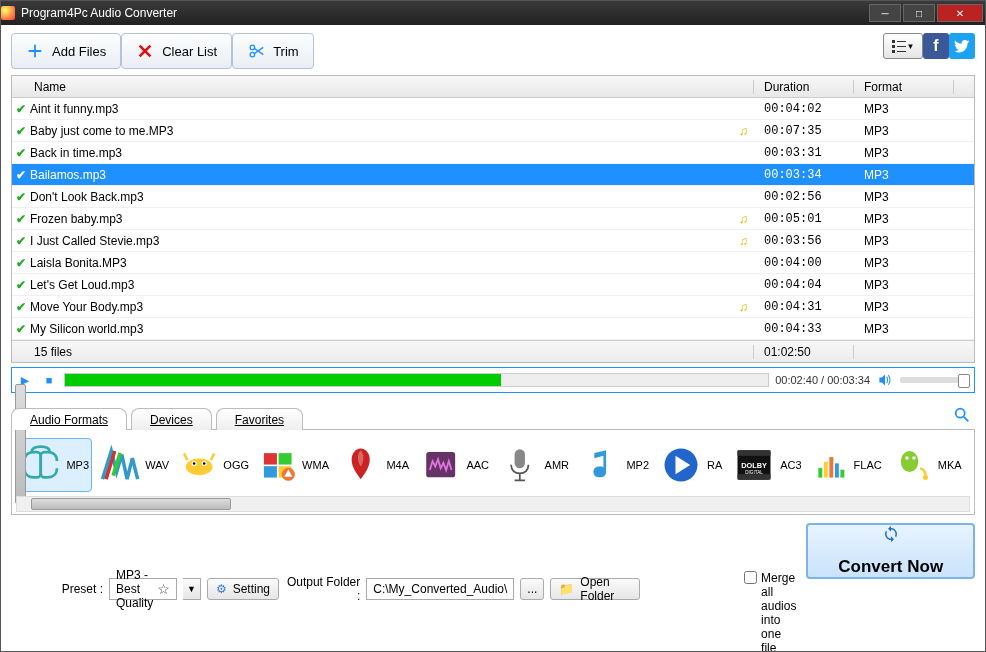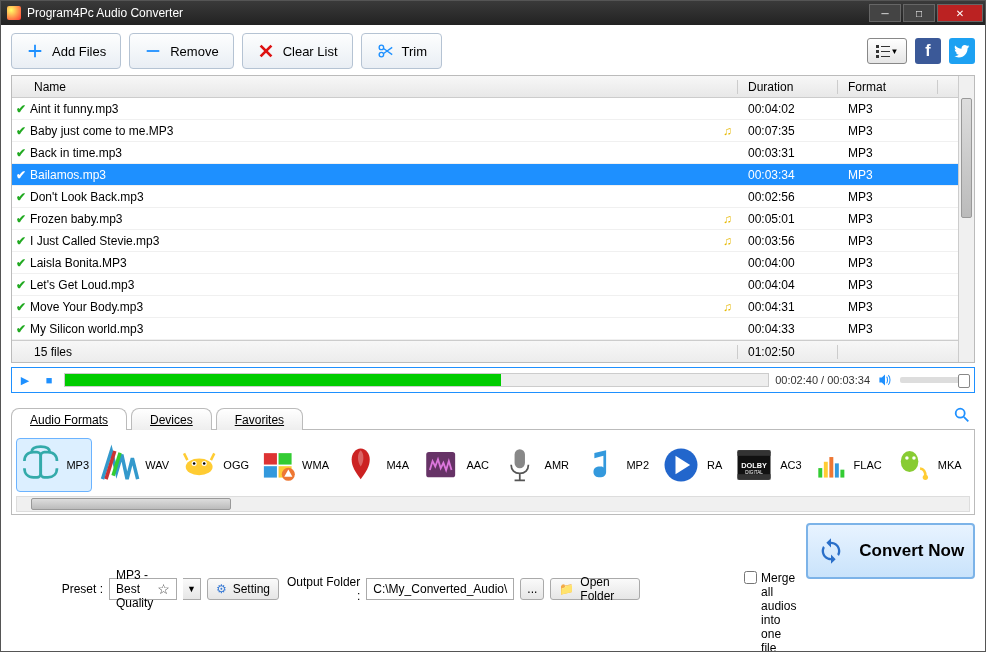--- a/index.html
+++ b/index.html
@@ -1,42 +1,42 @@
 <!DOCTYPE html>
 <html><head>
 <meta charset="utf-8">
 <style>
 * { box-sizing: border-box; margin: 0; padding: 0; font-family: "Segoe UI", Tahoma, sans-serif; }
 body { background: #fff; width: 986px; height: 652px; overflow: hidden; border: 1px solid #555; }
-.titlebar { height: 24px; background: linear-gradient(#3a3a3a,#222); display: flex; align-items: center; color: #fff; font-size: 12px; padding-left: 6px; }
+.titlebar { height: 24px; background: linear-gradient(#3a3a3a,#222); display: flex; align-items: center; color: #fff; font-size: 12px; }
 .titlebar .app-icon { width:14px; height:14px; background: radial-gradient(circle at 30% 30%, #ff6, #f33); border-radius:2px; margin-right:6px; }
 .titlebar .spacer { flex:1; }
 .win-btn { width:32px; height:18px; margin-right:2px; background:#444; border:1px solid #666; display:flex; align-items:center; justify-content:center; font-size:10px; color:#fff; cursor:pointer; }
 .win-btn.close{ background:#b22; width:46px; }
 
-.toolbar { display:flex; gap:8px; padding:8px 10px 6px; align-items:center; }
+.toolbar { display:flex; gap:0; padding:8px 10px 6px; }
 .tb-btn { height:36px; padding:0 14px; border:1px solid #b5c3d3; border-radius:4px; background:linear-gradient(#fdfefe,#e9eef4); display:flex; align-items:center; gap:8px; font-size:13px; cursor:pointer; }
 .tb-btn svg { width:18px; height:18px; }
 .toolbar .spacer{flex:1;}
 .view-btn{ width:40px; height:26px; border:1px solid #888; border-radius:3px; background:linear-gradient(#fff,#e5e5e5); display:flex;align-items:center;justify-content:center;cursor:pointer;gap:1px;}
 .social{ width:26px;height:26px;display:flex;align-items:center;justify-content:center;color:#fff;font-weight:bold;font-size:16px;border-radius:3px;cursor:pointer;}
 .fb{background:#3b5998;} .tw{background:#1da1f2;}
 
-.grid-wrap{ margin:0 10px; border:1px solid #bbb; display:flex; }
+.grid-wrap{ margin:0 10px; border:1px solid #bbb; display:flex;flex-direction:column; }
 .grid-main{ flex:1; }
 .grid-head{ display:flex; background:linear-gradient(#f7f7f7,#e8e8e8); border-bottom:1px solid #ccc; height:22px; font-size:12px; align-items:center;}
 .col-name{ flex:1; padding-left:22px; border-right:1px solid #ccc;}
 .col-dur{ width:100px; padding-left:10px; border-right:1px solid #ccc;}
 .col-fmt{ width:100px; padding-left:10px; border-right:1px solid #ccc;}
 .col-end{ width:20px; }
 .rows{ max-height:242px; overflow:hidden; }
 .row{ display:flex; height:22px; align-items:center; font-size:12px; border-bottom:1px solid #f0f0f0; cursor:pointer;}
 .row .check{ width:18px; display:flex; justify-content:center; color:#2a2; font-weight:bold; font-size:12px;}
 .row .name{ flex:1; display:flex; align-items:center; gap:4px;}
-.row .dur{ width:100px; padding-left:10px;}
+.row .dur{ width:100px; padding-left:10px;font-family:Liberation Mono, monospace;}
 .row .fmt{ width:100px; padding-left:10px;}
 .row .end{ width:20px; }
 .row.sel{ background:#1e90ff; color:#fff; }
 .row.sel .check{ color:#fff; }
 .music-note{ color:#e6b800; font-size:12px; margin-left:auto; margin-right:6px;}
 .summary{ display:flex; height:22px; background:linear-gradient(#f7f7f7,#ececec); border-top:1px solid #ccc; font-size:12px; align-items:center;}
 .scroll-v{ width:16px; background:#f0f0f0; border-left:1px solid #ccc; position:relative;}
 .scroll-thumb{ position:absolute; top:22px; left:2px; right:2px; height:120px; background:linear-gradient(#ddd,#bbb); border:1px solid #999; border-radius:2px;}
 
 .player{ margin:4px 10px 0; height:26px; border:1px solid #1e90ff; display:flex; align-items:center; gap:6px; padding:0 4px; font-size:11px;}
@@ -63,21 +63,21 @@
 .hscroll .thumb{ position:absolute; left:14px; top:1px; bottom:1px; width:200px; background:linear-gradient(#ddd,#bbb); border:1px solid #999; border-radius:2px;}
 
 .bottom{ margin:8px 10px 6px; display:flex; gap:10px;}
 .settings{ flex:1; display:flex; flex-direction:row; gap:6px; font-size:12px;}
 .srow{ display:flex; align-items:center; gap:6px;}
 .srow label{ width:92px; text-align:right;}
 .textin{ flex:1; height:22px; border:1px solid #aaa; padding:0 6px; font-size:12px; background:#fff; display:flex; align-items:center; gap:4px;}
 .mini-btn{ height:22px; padding:0 8px; border:1px solid #aaa; background:linear-gradient(#fafafa,#e6e6e6); font-size:12px; border-radius:3px; display:flex; align-items:center; gap:6px; cursor:pointer;}
 .gear{ color:#3a7bd5;}
 .check-row{ margin-left:98px; display:flex; align-items:flex-start; gap:4px;margin-top:48px;}
-.convert{ width:260px; height:56px; border:2px solid #7cb3e8; border-radius:4px; background:linear-gradient(#e8f3ff,#c9e3fb); display:flex; align-items:center; justify-content:center; gap:14px; font-size:17px; font-weight:bold; cursor:pointer;}
+.convert{ width:260px; height:56px; border:2px solid #7cb3e8; border-radius:4px; background:linear-gradient(#e8f3ff,#c9e3fb); display:flex; align-items:center; justify-content:center; gap:14px; font-size:17px; font-weight:bold; cursor:pointer;flex-direction:column;}
 .convert svg{width:28px;height:28px;}
 
 .star{ color:#444; font-size:14px; margin-left:auto;}
 .dd-arrow{ width:18px; height:22px; border:1px solid #aaa; border-left:none; display:flex;align-items:center;justify-content:center;font-size:9px;background:linear-gradient(#fafafa,#e6e6e6);cursor:pointer;}
 </style>
 </head>
 <body>
 
 <div class="titlebar">
   <div class="app-icon"></div>
@@ -87,26 +87,20 @@
   <div class="win-btn">□</div>
   <div class="win-btn close">✕</div>
 </div>
 
 <div class="toolbar">
   <div class="tb-btn">
     <svg viewBox="0 0 20 20">
         <path d="M9 3h2v6h6v2h-6v6H9v-6H3V9h6z" fill="#1e90ff"></path>
       </svg>
     <span>Add Files</span>
-  </div>
-  <div class="tb-btn">
-    <svg viewBox="0 0 20 20">
-        <rect x="3" y="9" width="14" height="2" fill="#1e90ff"></rect>
-      </svg>
-    <span>Remove</span>
   </div>
   <div class="tb-btn">
     <svg viewBox="0 0 20 20">
         <path d="M4 4l12 12M16 4L4 16" stroke="#d11" stroke-width="3" fill="none"></path>
       </svg>
     <span>Clear List</span>
   </div>
   <div class="tb-btn">
     <svg viewBox="0 0 20 20">
         <circle cx="6" cy="6" r="2.5" fill="none" stroke="#1e90ff" stroke-width="1.5"></circle>

